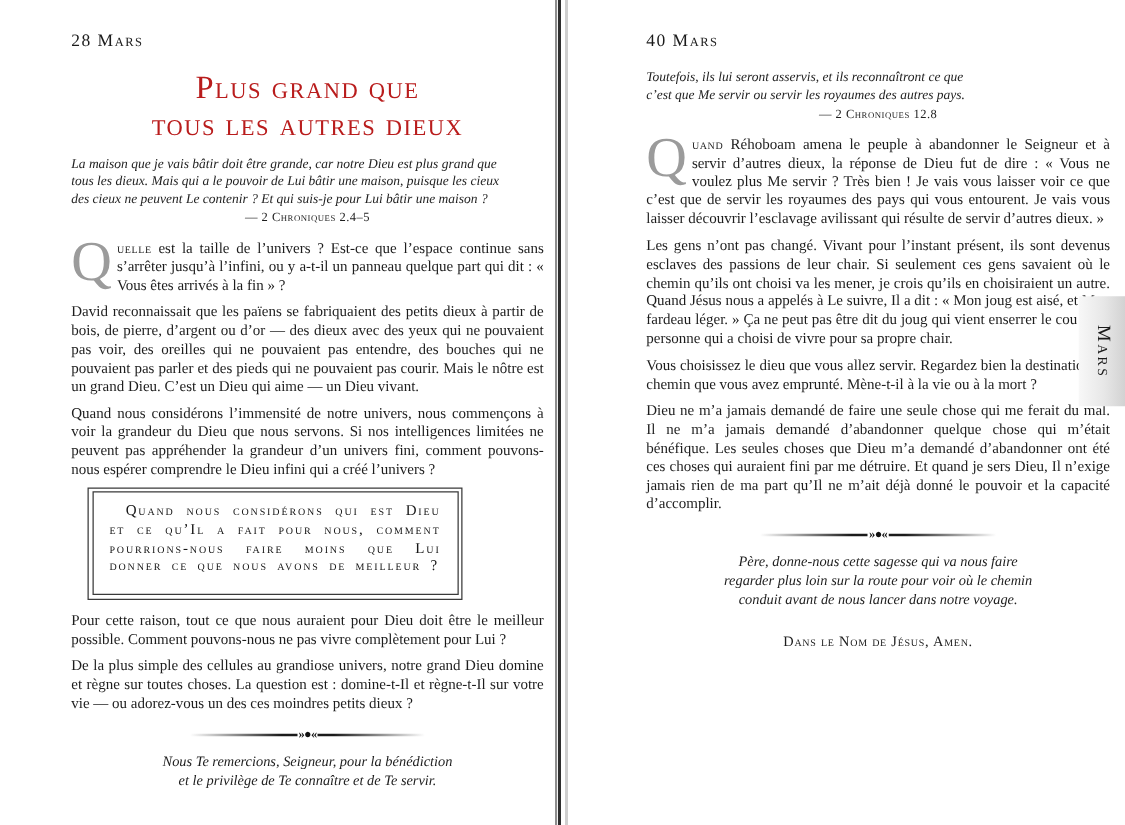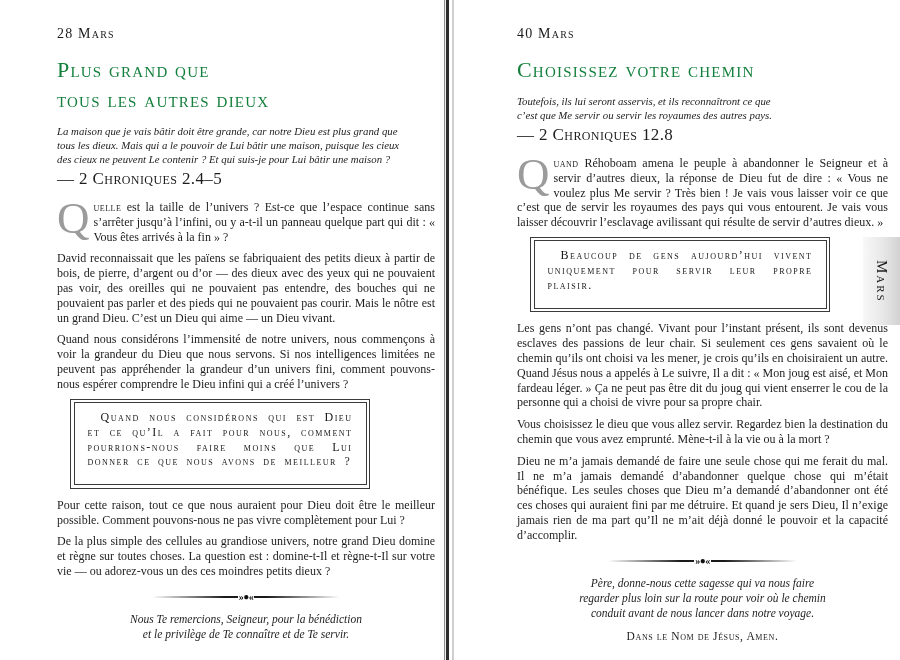--- a/index.html
+++ b/index.html
@@ -15,28 +15,28 @@
     background:linear-gradient(to right,
       #ffffff 0px,#ffffff 4px,
       #8d8d8d 4px,#8d8d8d 5.5px,
       #f2f2f2 5.5px,#f2f2f2 6.5px,
       #2e2e2e 6.5px,#2e2e2e 9px,
       #ffffff 9px,#ffffff 12px,
       #cfcfcf 12px,#cfcfcf 14px,
       #ffffff 14px);}
 
   .date{font-variant:small-caps;font-size:14px;letter-spacing:1.2px;color:#1b1b1b;}
-  .title{font-variant:small-caps;font-weight:normal;
-         font-size:22px;line-height:30px;letter-spacing:1.2px;color:#15803d;
+  .title{text-align:center;font-variant:small-caps;font-weight:normal;
+         font-size:26px;line-height:30px;letter-spacing:1.2px;color:#b91c1c;
          margin:13px 0 9px;}
   .title .tline{display:block;}
 
   .epigraph{text-align:left;font-style:italic;font-size:10.8px;line-height:14px;
             white-space:pre-line;margin:0 auto;color:#222;}
-  .ref{font-variant:small-caps;font-size:17px;letter-spacing:0.4px;
+  .ref{text-align:center;font-variant:small-caps;font-size:10px;letter-spacing:0.4px;
        margin:3px 0 11px;}
 
   .body p{text-align:justify;font-size:12px;line-height:14.8px;margin:0 0 7px 0;}
   .dropcap{float:left;font-size:45px;line-height:33px;padding:2px 4px 0 0;color:#9b9b9b;}
   .lead{font-variant:small-caps;letter-spacing:0.5px;}
 
   .pq-outer{border:1px solid #3a3a3a;padding:2.5px;margin:5px 0 9px 13px;width:300px;
             box-sizing:border-box;background:#fff;}
   .pq-inner{border:1px solid #3a3a3a;padding:7px 13px 8px;}
   .pq-text{font-variant:small-caps;font-size:11px;line-height:16px;
@@ -46,21 +46,21 @@
   .ornament{display:flex;align-items:center;justify-content:center;margin:13px auto 10px;width:240px;}
   .orn-line{height:2px;flex:0 0 86px;}
   .orn-line.l{background:linear-gradient(to right,rgba(0,0,0,0),#1a1a1a 85%);}
   .orn-line.r{background:linear-gradient(to left,rgba(0,0,0,0),#1a1a1a 85%);}
   .orn-center{font-size:10px;font-weight:bold;letter-spacing:-0.5px;padding:0 1px;color:#111;
               line-height:10px;}
 
   .prayer{text-align:center;font-style:italic;font-size:11.5px;line-height:15px;
           white-space:pre-line;margin:0 auto;}
   .amen{text-align:center;font-variant:small-caps;font-size:11.5px;letter-spacing:0.6px;
-        margin-top:9px;}
+        margin-top:20px;}
 
   .month-tab{position:absolute;right:0;top:237px;width:37px;height:88px;
       background:linear-gradient(to right,#f8f8f8 0%,#e7e7e7 55%,#d2d2d2 100%);
       display:flex;align-items:center;justify-content:center;cursor:pointer;}
   .month-tab-label{writing-mode:vertical-rl;font-variant:small-caps;font-size:15px;
       letter-spacing:2px;color:#1a1a1a;}
 </style>
 </head>
 <body>
 
@@ -100,34 +100,28 @@
 
     <div class="prayer">Nous Te remercions, Seigneur, pour la bénédiction
 et le privilège de Te connaître et de Te servir.</div>
   </div>
 
   <div class="gutter"></div>
 
   <div class="page right">
     <div class="date">40 Mars</div>
     <h1 class="title">
-      <span class="tline">Choisissez votre chemin</span>
     </h1>
     <div class="epigraph">Toutefois, ils lui seront asservis, et ils reconnaîtront ce que
 c’est que Me servir ou servir les royaumes des autres pays.</div>
     <div class="ref">— 2 Chroniques 12.8</div>
 
     <div class="body">
       <p><span class="dropcap">Q</span><span class="lead">uand</span><span> Réhoboam amena le peuple à abandonner le Seigneur et à servir d’autres dieux, la réponse de Dieu fut de dire : « Vous ne voulez plus Me servir ? Très bien ! Je vais vous laisser voir ce que c’est que de servir les royaumes des pays qui vous entourent. Je vais vous laisser découvrir l’esclavage avilissant qui résulte de servir d’autres dieux. »</span></p>
 
-      <div class="pq-outer">
-        <div class="pq-inner">
-          <p class="pq-text">Beaucoup de gens aujourd’hui vivent uniquement pour servir leur propre plaisir.</p>
-        </div>
-      </div>
 
       <p>Les gens n’ont pas changé. Vivant pour l’instant présent, ils sont devenus esclaves des passions de leur chair. Si seulement ces gens savaient où le chemin qu’ils ont choisi va les mener, je crois qu’ils en choisiraient un autre. Quand Jésus nous a appelés à Le suivre, Il a dit : « Mon joug est aisé, et Mon fardeau léger. » Ça ne peut pas être dit du joug qui vient enserrer le cou de la personne qui a choisi de vivre pour sa propre chair.</p>
       <p>Vous choisissez le dieu que vous allez servir. Regardez bien la destination du chemin que vous avez emprunté. Mène-t-il à la vie ou à la mort ?</p>
       <p>Dieu ne m’a jamais demandé de faire une seule chose qui me ferait du mal. Il ne m’a jamais demandé d’abandonner quelque chose qui m’était bénéfique. Les seules choses que Dieu m’a demandé d’abandonner ont été ces choses qui auraient fini par me détruire. Et quand je sers Dieu, Il n’exige jamais rien de ma part qu’Il ne m’ait déjà donné le pouvoir et la capacité d’accomplir.</p>
     </div>
 
     <div class="ornament">
       <span class="orn-line l"></span>
       <span class="orn-center">»●«</span>
       <span class="orn-line r"></span>

